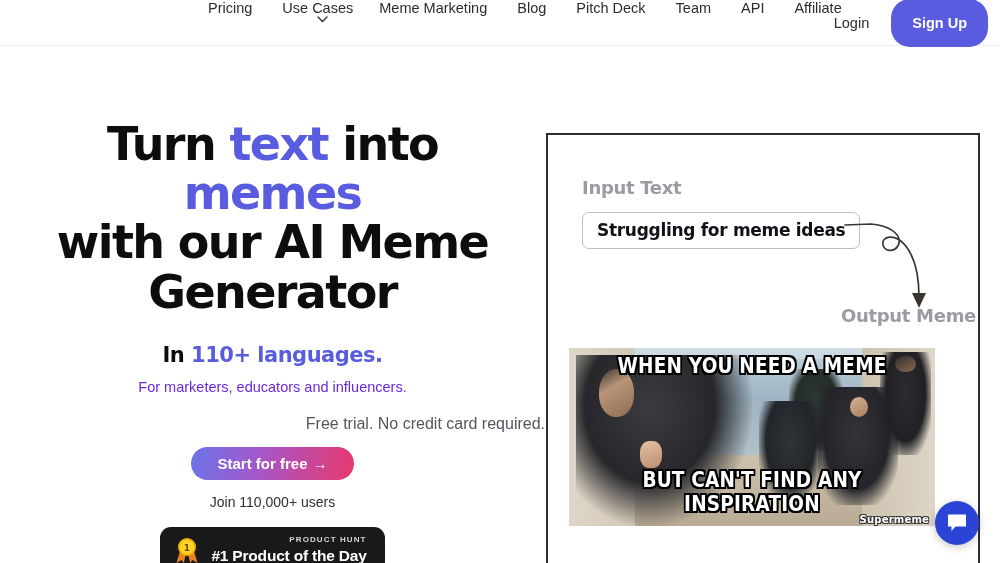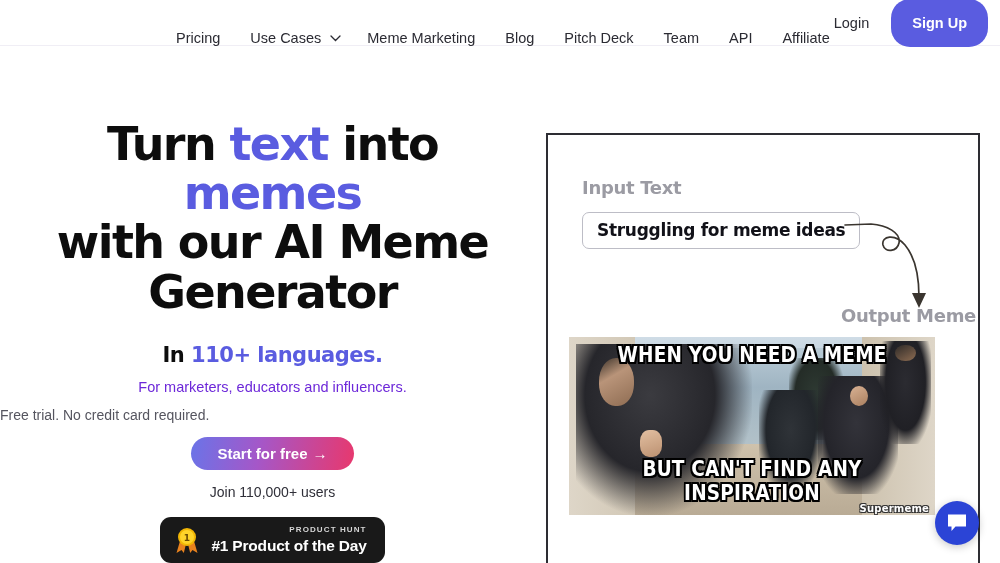--- a/index.html
+++ b/index.html
@@ -20,26 +20,26 @@
   .logo{ position:absolute; left:18px; top:12px; display:flex; align-items:center; }
   .logo-super{
     font-size:20px; font-weight:900; letter-spacing:-0.4px;
     color:#6d2fd6; font-family:"DejaVu Sans", sans-serif;
   }
   .logo-meme{
     font-size:20px; font-weight:900; letter-spacing:-0.4px;
     color:#ffffff; background:#6d2fd6; padding:1px 6px 2px 6px;
     margin-left:5px; font-family:"DejaVu Sans", sans-serif;
   }
-  .nav-links{ position:absolute; left:176px; top:0; height:46px; display:flex; align-items:flex-end; }
+  .nav-links{ position:absolute; left:208px; top:0; height:46px; display:flex; align-items:flex-start; }
   .nav-item{
     font-size:14.5px; color:#2b2b33; margin-right:30px;
     display:flex; align-items:center; cursor:pointer; white-space:nowrap;
   }
-  .nav-item.has-caret{ margin-right:26px; }
+  .nav-item.has-caret{ margin-right:26px;flex-direction:column; }
   .caret{ margin-left:9px; display:inline-block; }
   .caret svg{ display:block; }
   .nav-right{ position:absolute; right:12px; top:0; height:46px; display:flex; align-items:center; }
   .login-link{ font-size:14.5px; color:#2b2b33; margin-right:22px; cursor:pointer; }
   .signup-btn{
     background:#5a5ce0; color:#fff; font-size:14.5px; font-weight:700;
     border:none; border-radius:19px; padding:16px 21px; cursor:pointer;
     font-family:"Liberation Sans", sans-serif;
   }
 
@@ -55,21 +55,21 @@
   .langline{
     margin-top:26px; text-align:center;
     font-family:"DejaVu Sans", sans-serif;
     font-size:21px; font-weight:800; letter-spacing:-0.5px; color:#0d0d0d;
   }
   .langline .accent{ color:#5a5ce0; }
   .subline{
     margin-top:12px; text-align:center; font-size:14.5px; color:#6d28d9;
   }
   .microline{
-    margin-top:12px; text-align:left; font-size:14px; color:#55555f;
+    margin-top:20px; text-align:right; font-size:16px; color:#55555f;
   }
   .cta-wrap{ margin-top:14px; text-align:center; }
   .cta-btn{
     display:inline-block; border:none; cursor:pointer;
     background:linear-gradient(100deg,#6a74e8 0%,#a557c8 42%,#e8386d 100%);
     color:#fff; font-size:15px; font-weight:700;
     padding:8px 26px; border-radius:22px;
     font-family:"Liberation Sans", sans-serif;
   }
   .cta-arrow{ margin-left:5px; }
@@ -117,21 +117,21 @@
   }
   .arrow-svg{ position:absolute; left:295px; top:80px; }
   .label-output{
     position:absolute; right:2px; top:170px;
     font-family:"DejaVu Sans", sans-serif;
     font-size:18px; font-weight:800; color:#9b9ba3; letter-spacing:-0.3px;
   }
 
   
   .meme{
-    position:absolute; left:21px; top:202px;
+    position:absolute; left:21px; top:213px;
     width:366px; height:178px; overflow:hidden;
   }
   .meme-bg{ position:absolute; inset:0; }
   .sand-top{ position:absolute; left:0; top:0; width:100%; height:100%;
     background:linear-gradient(#d9cfc0,#cfc4b2);}
   .water{
     position:absolute; left:16%; top:6%; width:68%; height:56%;
     background:linear-gradient(#b9cbd6 0%,#9fb4c2 40%,#b3c2c9 100%);
   }
   .sky{

